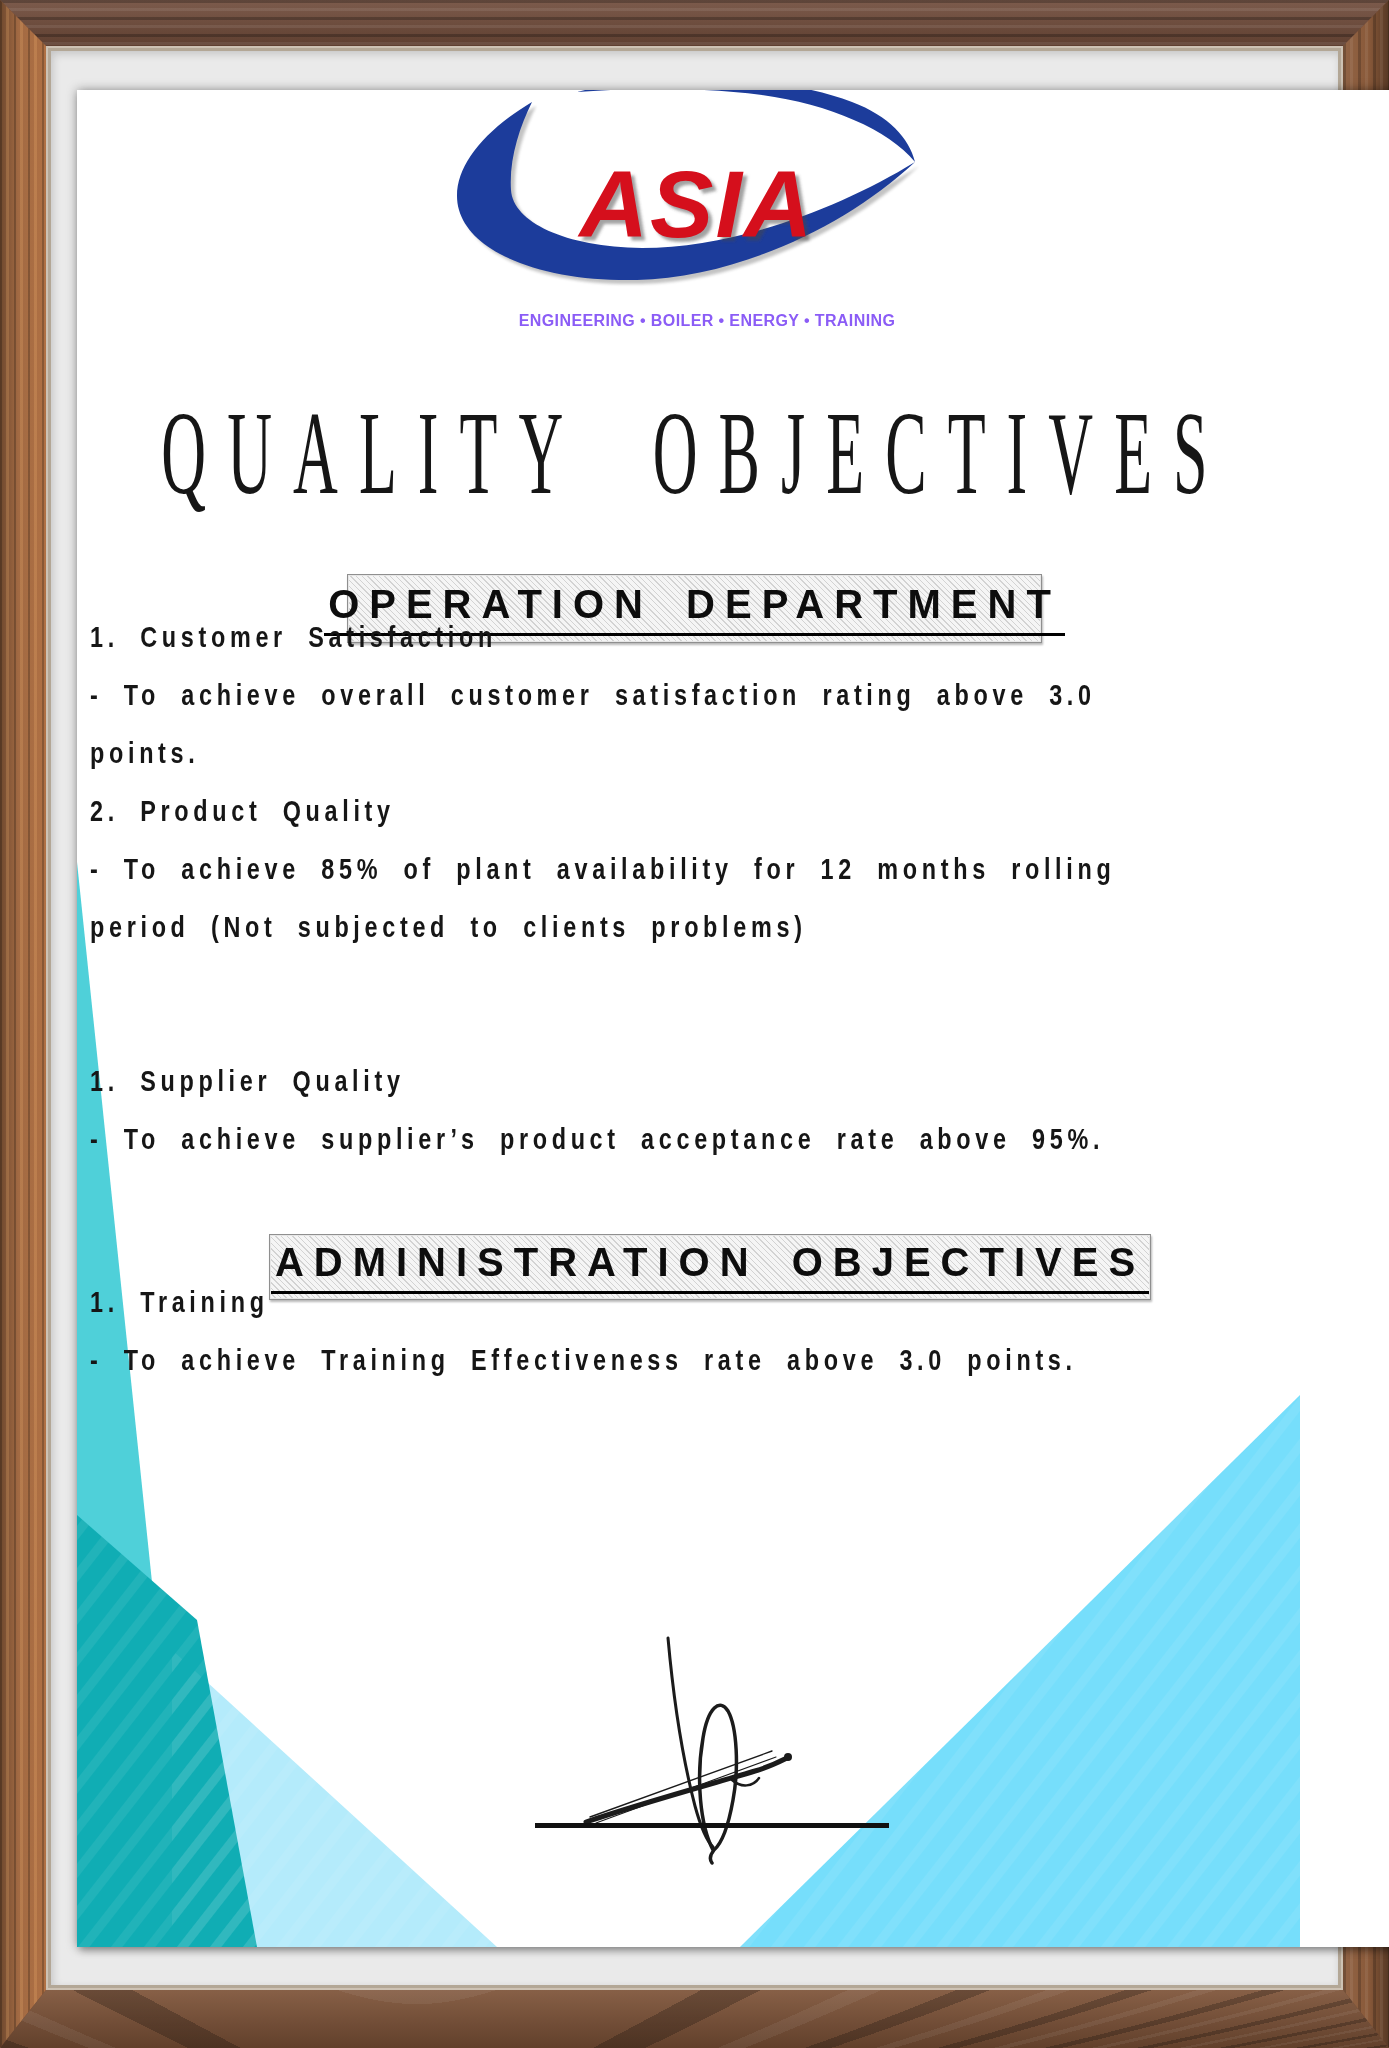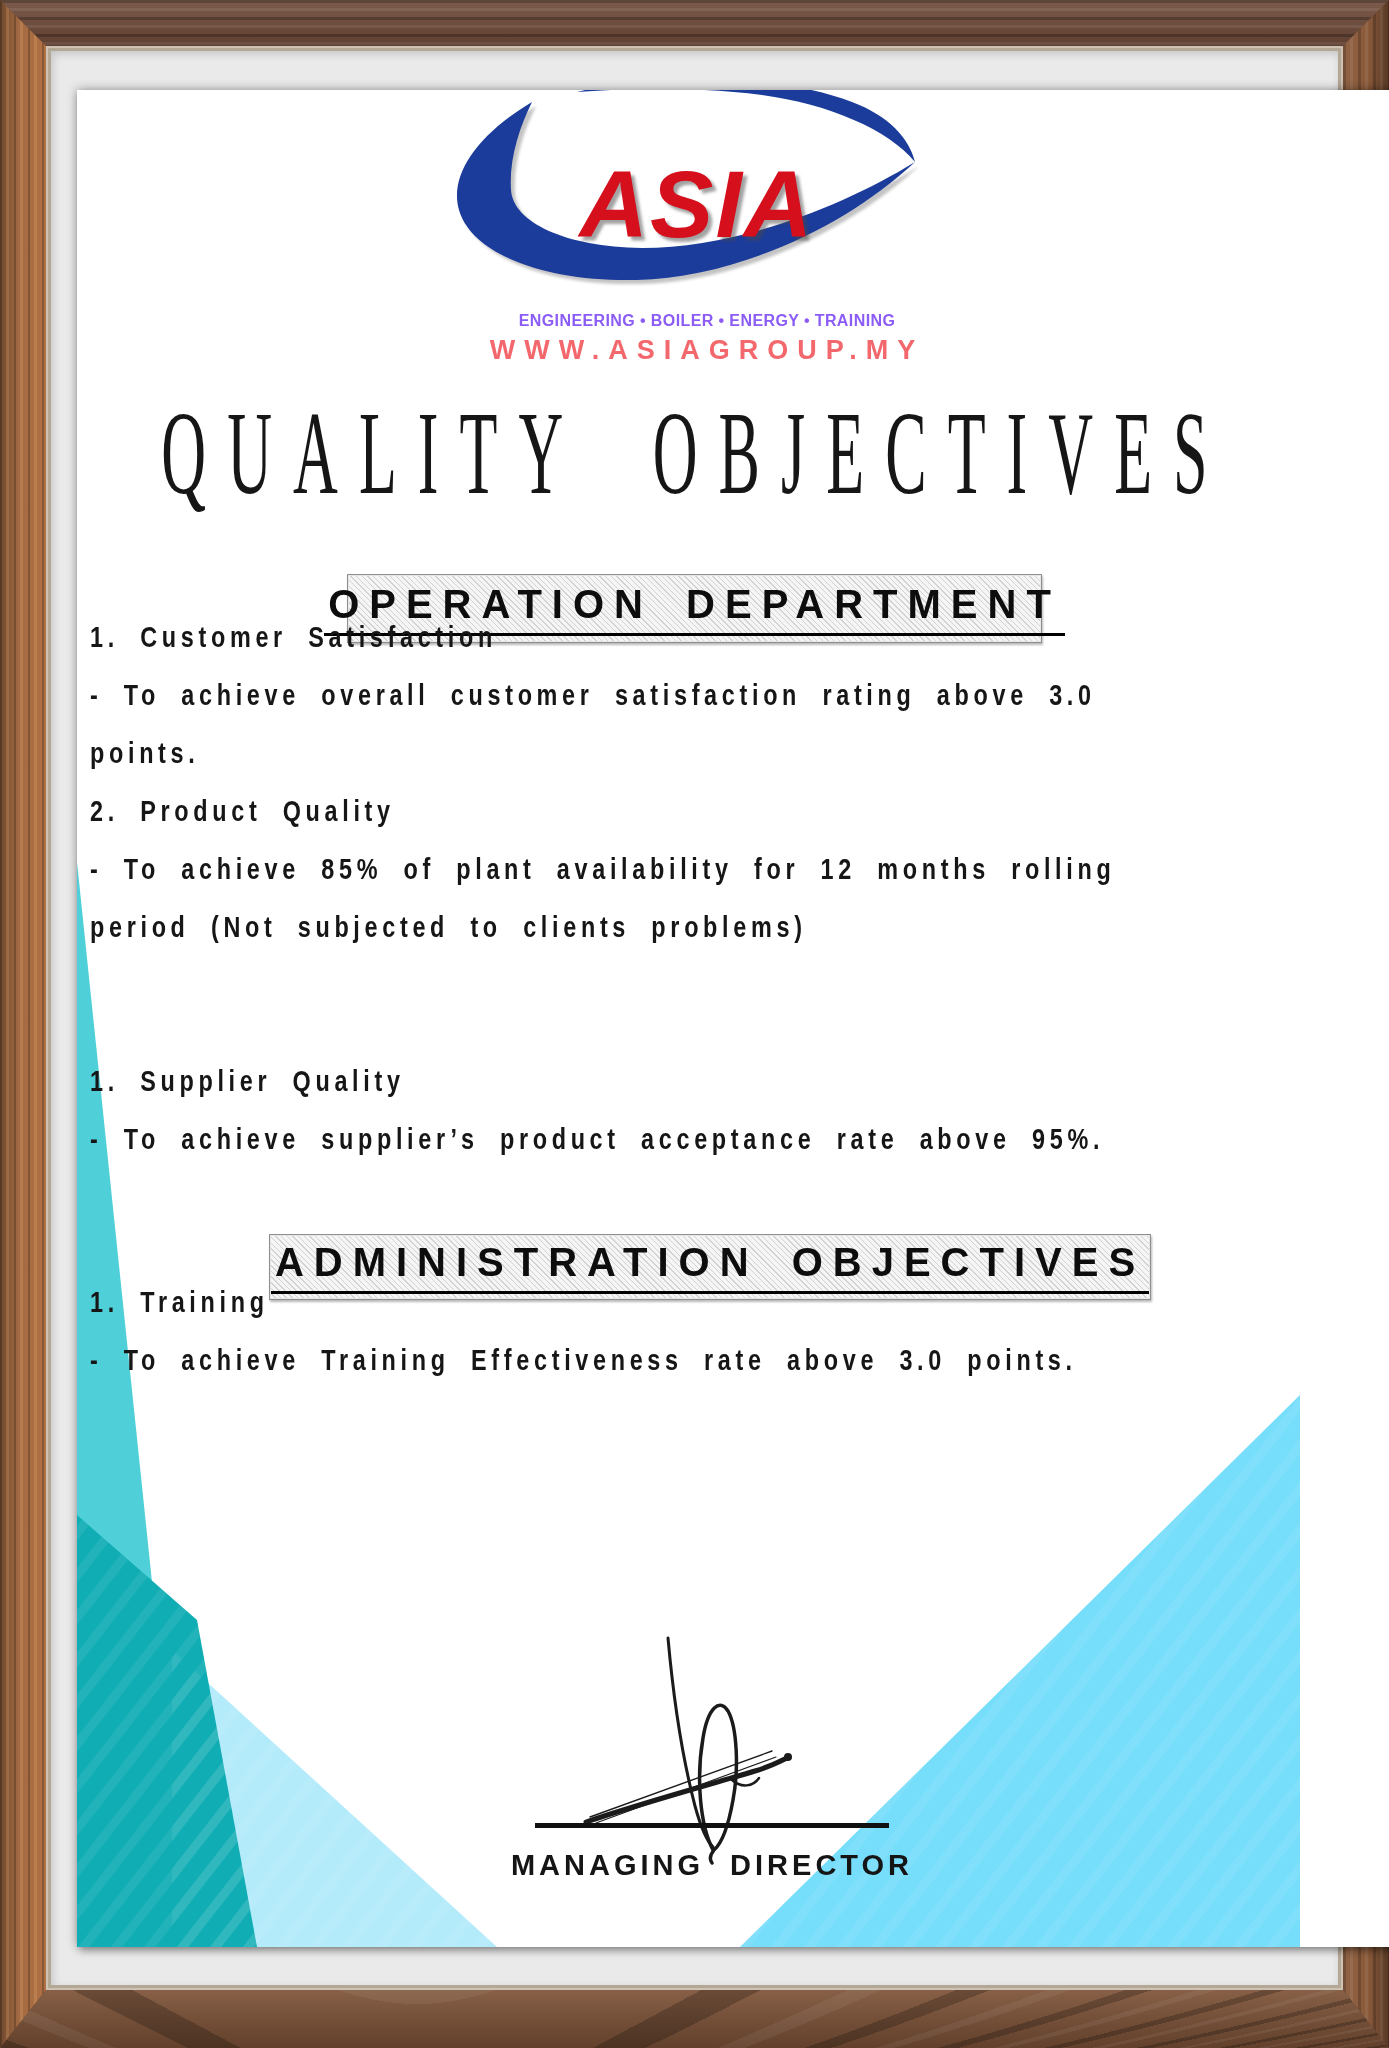--- a/index.html
+++ b/index.html
@@ -116,21 +116,20 @@
         <path d="M 513,1727 L 695,1661" stroke-width="1.4"></path>
         <path d="M 519,1733 L 699,1667" stroke-width="1.1"></path>
         <path d="M 509,1732 C 565,1713 645,1691 678,1681 C 692,1677 702,1672 710,1668" stroke-width="5"></path>
         <path d="M 655,1690 C 664,1698 676,1697 682,1688" stroke-width="2.5"></path>
         <circle cx="711" cy="1667" r="4" fill="#1b1b1b" stroke="none"></circle>
       </g>
       <rect x="458" y="1733" width="354" height="5" fill="#111"></rect>
     </svg>
 
     <div class="txt tagline">ENGINEERING • BOILER • ENERGY • TRAINING</div>
-    <div class="txt website" style="color:#F2686D;" color-unused="WWW.ASIAGROUP.MY">WWW.ASIAGROUP.MY</div>
 
     <div class="txt page-title">QUALITY OBJECTIVES</div>
 
     <div class="dept-box box-op">
       <span class="dept-heading">OPERATION DEPARTMENT</span>
     </div>
     <div class="line" style="top:530px;">1. Customer Satisfaction</div>
     <div class="line" style="top:588px;">- To achieve overall customer satisfaction rating above 3.0</div>
     <div class="line" style="top:646px;">points.</div>
     <div class="line" style="top:704px;">2. Product Quality</div>
@@ -139,15 +138,14 @@
 
     <div class="line" style="top:974px;">1. Supplier Quality</div>
     <div class="line" style="top:1032px;">- To achieve supplier’s product acceptance rate above 95%.</div>
 
     <div class="dept-box box-adm">
       <span class="dept-heading">ADMINISTRATION OBJECTIVES</span>
     </div>
     <div class="line" style="top:1195px;">1. Training</div>
     <div class="line" style="top:1253px;">- To achieve Training Effectiveness rate above 3.0 points.</div>
 
-    <div class="txt sig-title">MANAGING DIRECTOR</div>
   </div>
 </div>
 
 </body></html>

